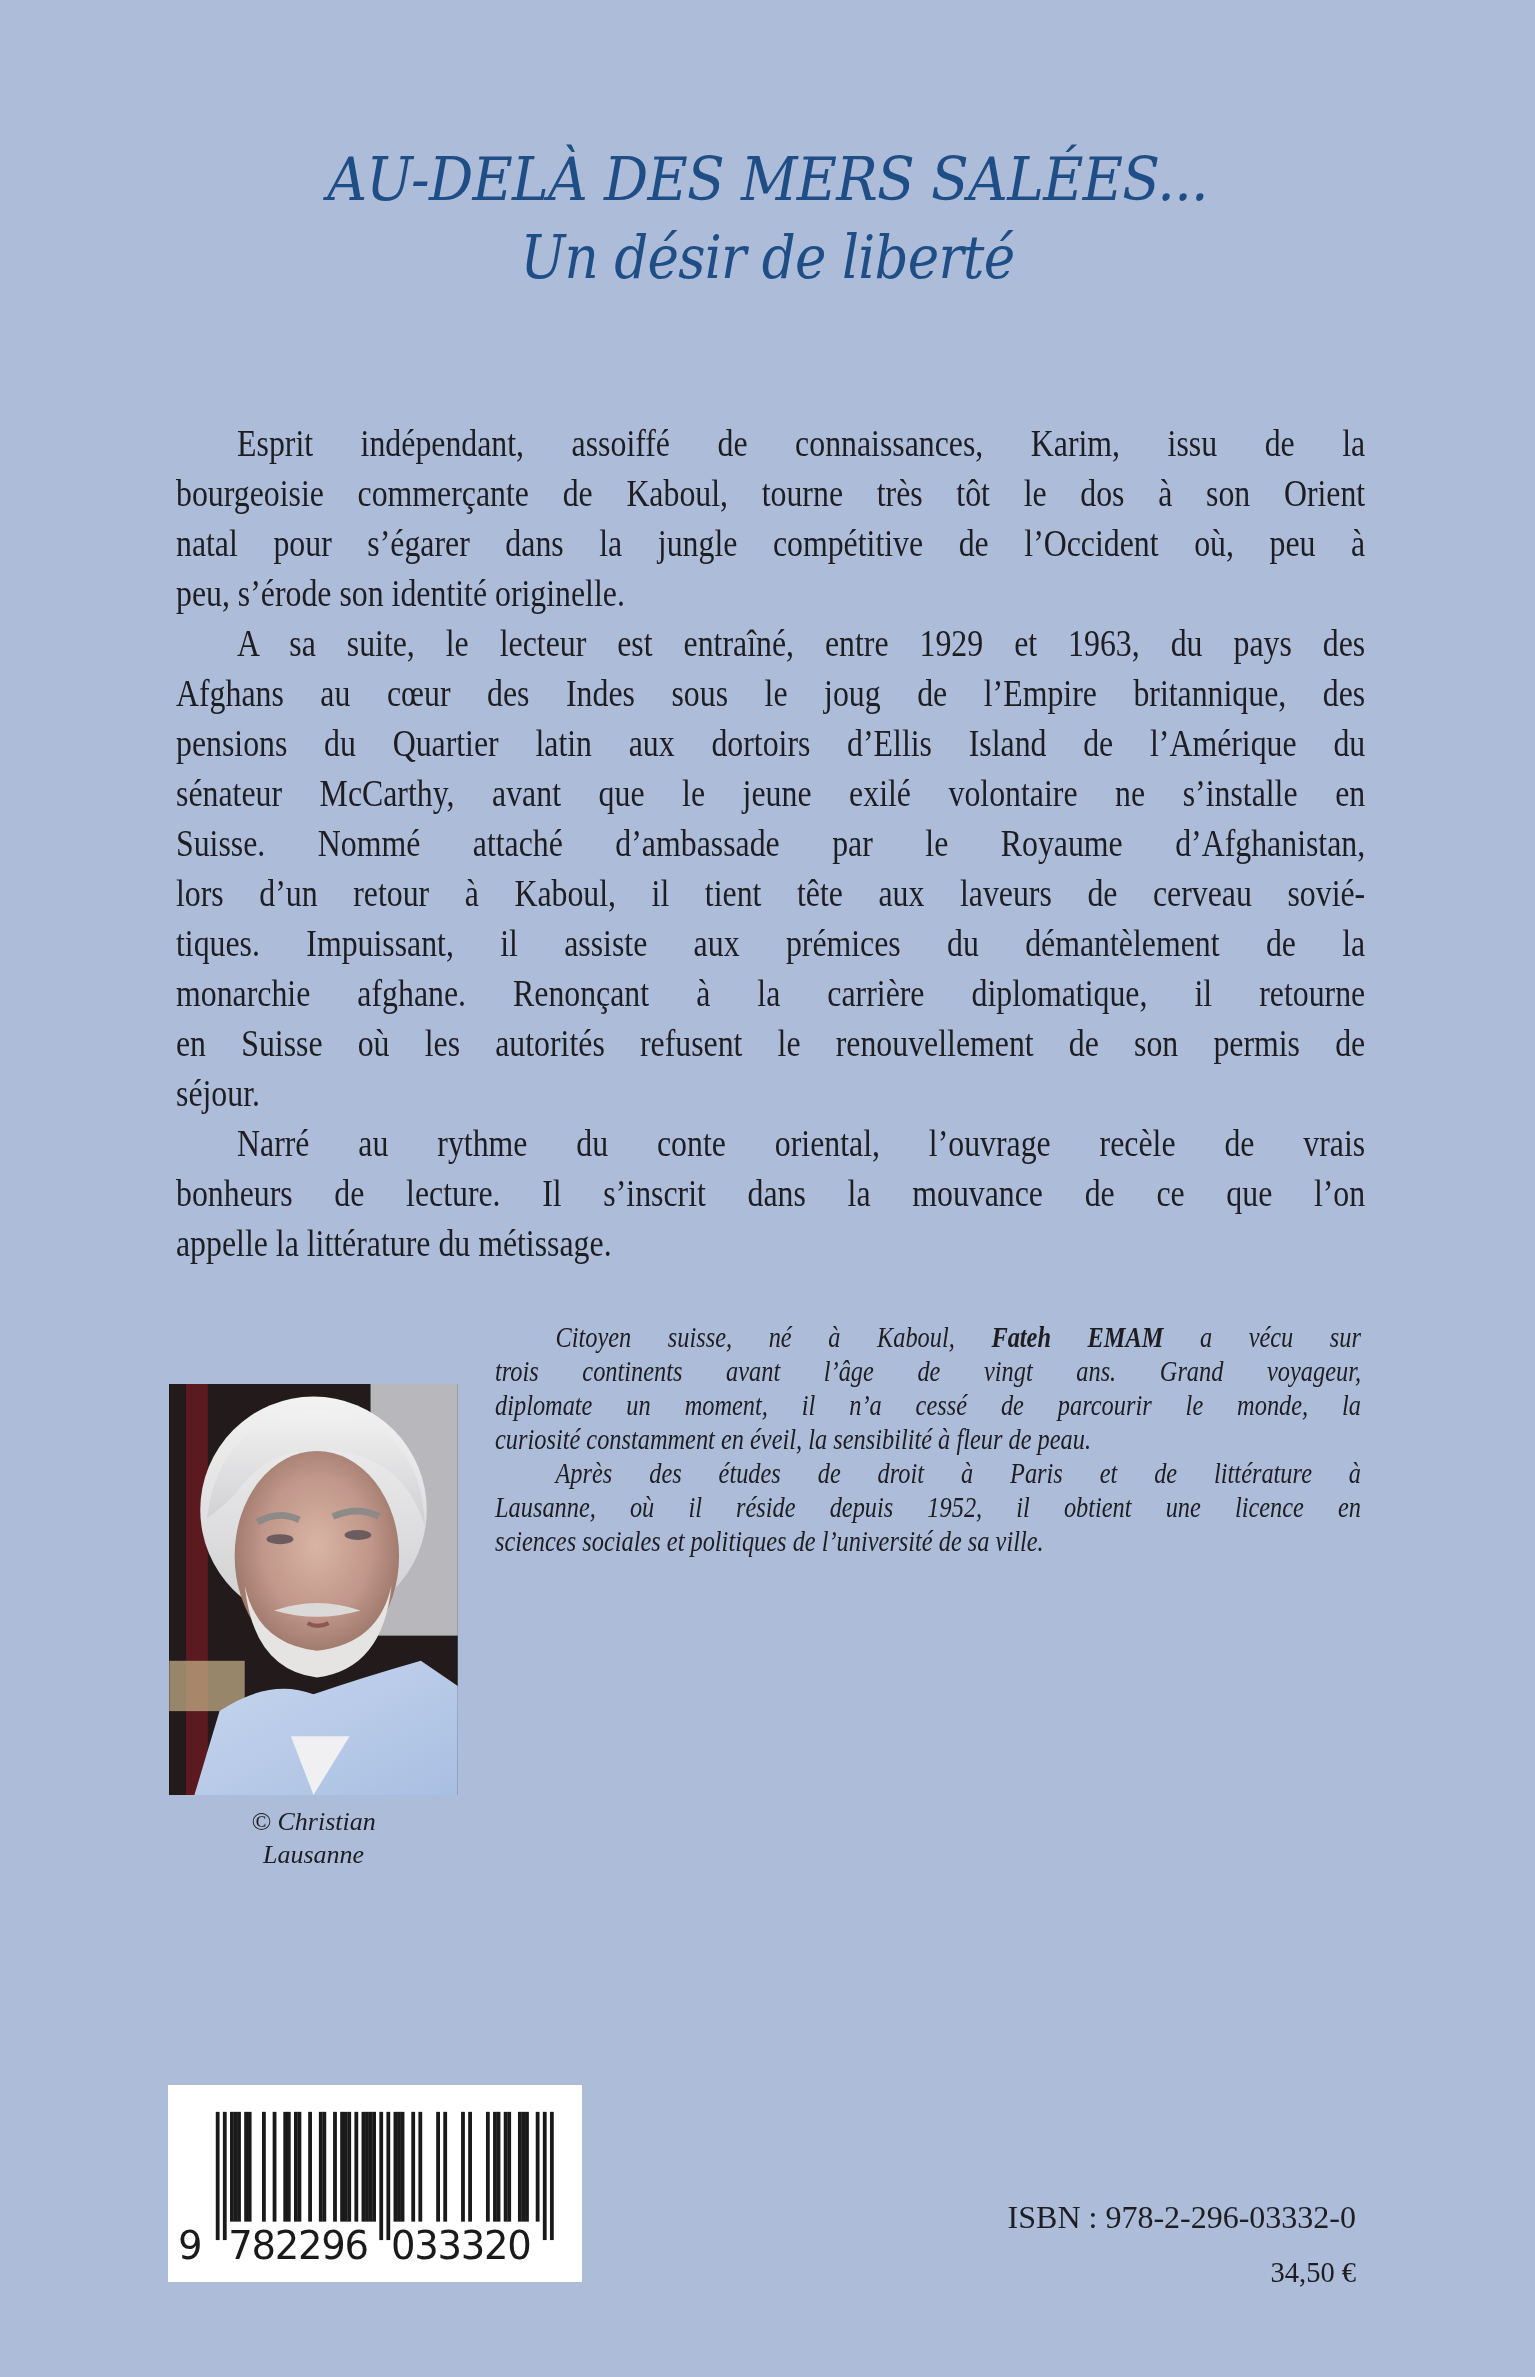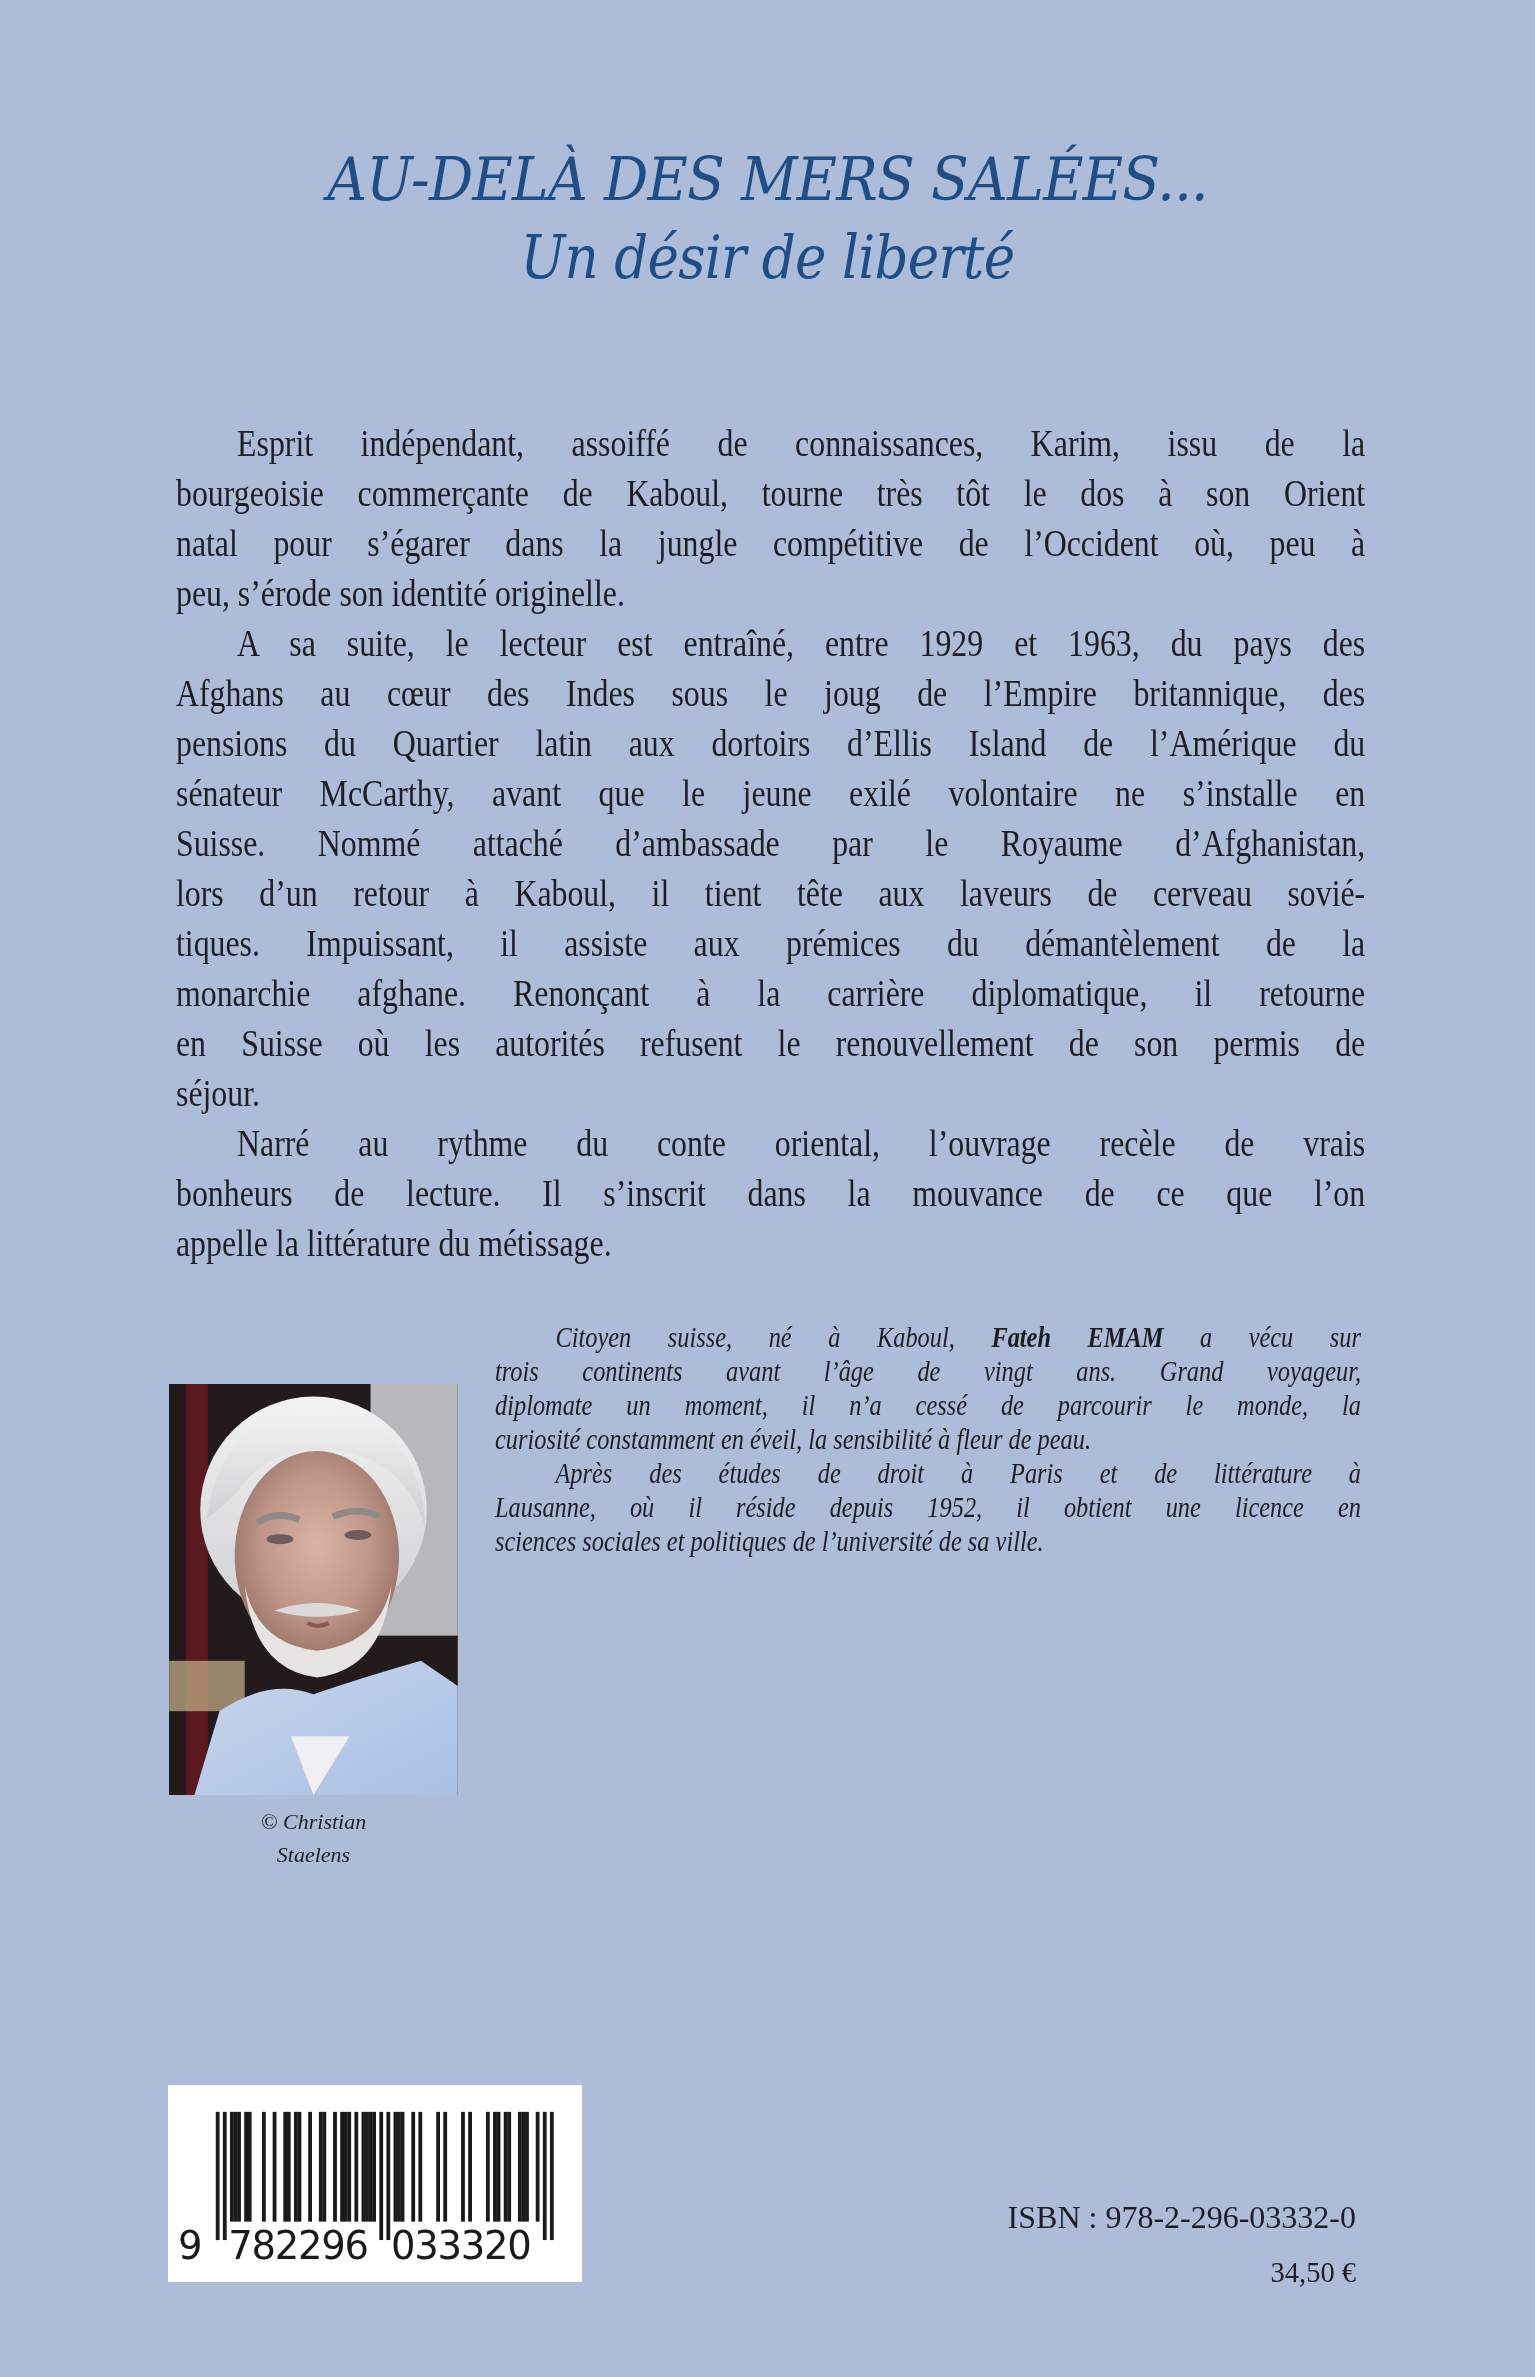--- a/index.html
+++ b/index.html
@@ -45,21 +45,21 @@
   .line.indent { padding-left: 71px; box-sizing: border-box; }
   .line.last { text-align-last: left; }
   .photo {
     position: absolute; left: 169px; top: 1384px; width: 289px; height: 411px;
     overflow: hidden;
     background: linear-gradient(90deg, #1a1516 0%, #2a1a1c 20%, #3a2c2a 40%, #8a8a90 75%, #b9b9bf 100%);
   }
   .photo svg { display: block; }
   .caption {
     position: absolute; left: 169px; width: 289px; top: 1805px;
-    text-align: center; font-style: italic; font-size: 22px; line-height: 33px;
+    text-align: center; font-style: italic; font-size: 26px; line-height: 33px;
   }
   .bio {
     position: absolute; left: 495px; width: 866px; top: 1320px;
     font-style: italic; font-size: 29px; line-height: 34px;
   }
   .bio .line { height: 34px; transform: scaleX(0.84); width: 119.05%; }
   .bio .line.indent { padding-left: 72px; }
   .bio b { font-weight: bold; }
   .barcode-box {
     position: absolute; left: 168px; top: 2085px; width: 414px; height: 197px;
@@ -140,21 +140,21 @@
     <ellipse cx="132" cy="185" rx="16" ry="6" fill="#6c5c60"></ellipse>
     <ellipse cx="225" cy="180" rx="16" ry="6" fill="#6c5c60"></ellipse>
 
     <path d="M45 160 Q60 40 175 30 Q300 40 305 170 Q280 90 200 80 Q120 70 80 130 Q60 150 45 160 Z" fill="url(#hair)"></path>
     <path d="M165 285 Q176 292 190 285" stroke="#8a5a52" stroke-width="5" fill="none"></path>
   </svg>
 </div>
 
 <div class="caption">
   <div>© Christian</div>
-  <div>Staelens</div>
+  <div>Lausanne</div>
 </div>
 
 <div class="bio">
   <span class="line indent"><span>Citoyen suisse, né à Kaboul, </span><b>Fateh EMAM</b><span> a vécu sur</span></span>
   <span class="line">trois continents avant l’âge de vingt ans. Grand voyageur,</span>
   <span class="line">diplomate un moment, il n’a cessé de parcourir le monde, la</span>
   <span class="line last">curiosité constamment en éveil, la sensibilité à fleur de peau.</span>
   <span class="line indent">Après des études de droit à Paris et de littérature à</span>
   <span class="line">Lausanne, où il réside depuis 1952, il obtient  une licence en</span>
   <span class="line last">sciences sociales et politiques de l’université de sa ville.</span>

